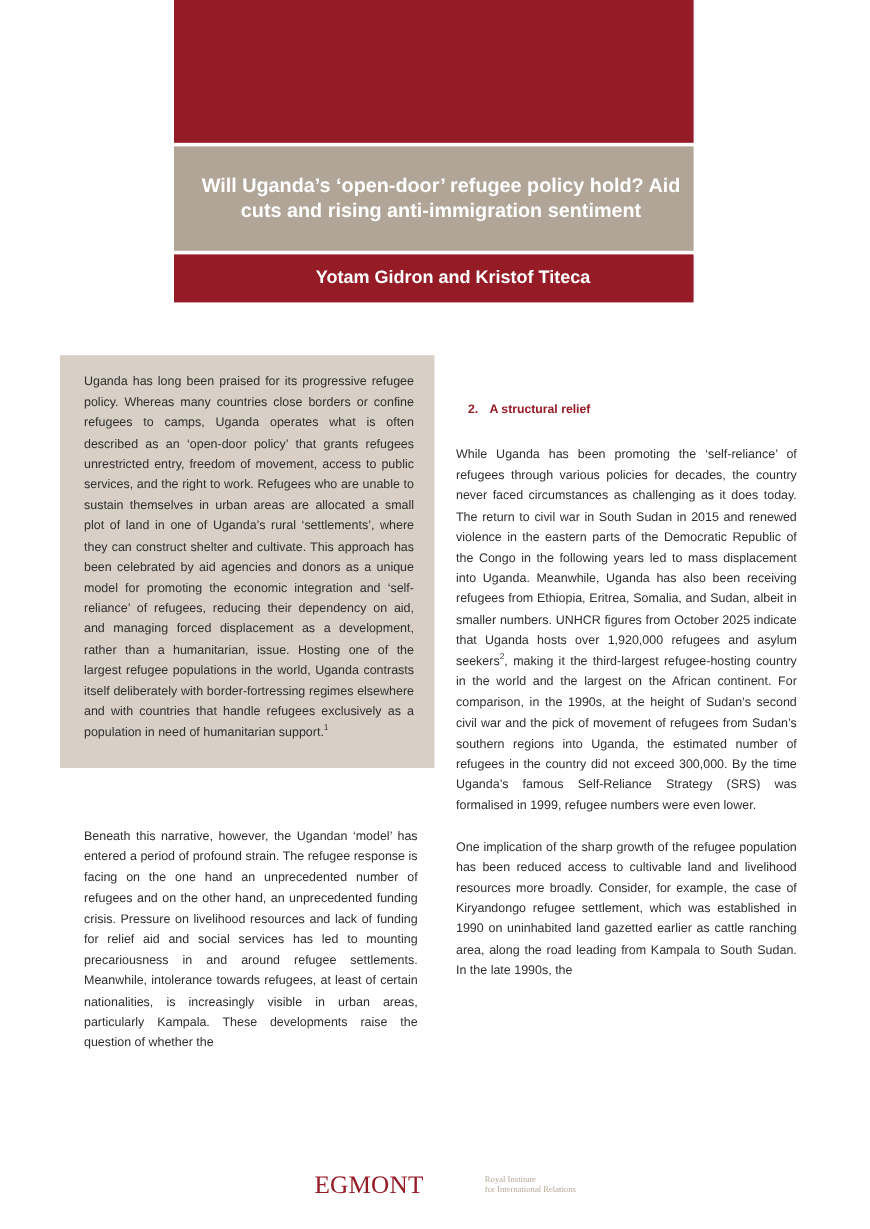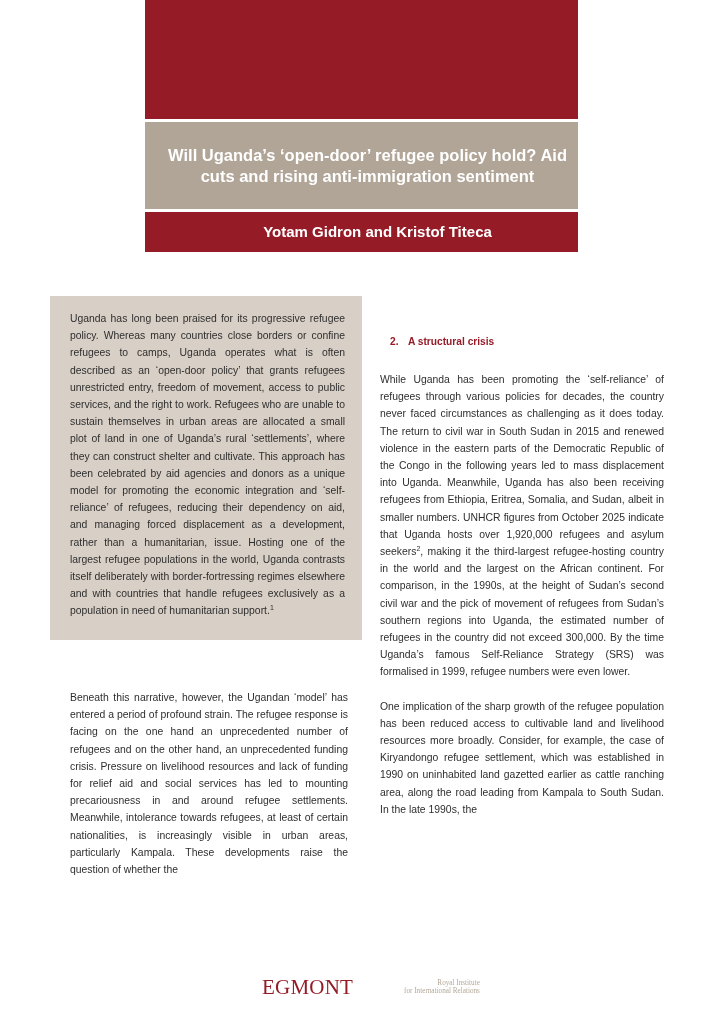--- a/index.html
+++ b/index.html
@@ -67,21 +67,21 @@
       position: absolute; left: 262px; top: 974px; height: 26px;
       display: flex; align-items: center; gap: 35px;
     }
     .egmont-word {
       font-family: "Liberation Serif", "DejaVu Serif", serif;
       color: #951b27; font-size: 21px; letter-spacing: 0.2px;
     }
     .egmont-sub {
       margin-left: 16px;
       font-family: "Liberation Serif", "DejaVu Serif", serif;
-      color: #b3a898; font-size: 7.2px; line-height: 8px; text-align: right;
+      color: #b3a898; font-size: 7.2px; line-height: 8px;
     }
   </style>
 </head>
 <body>
 
 <div class="header-red-top">
 </div>
 
 <div class="header-gray">
   <div class="article-title">Will Uganda’s ‘open-door’ refugee policy hold? Aid cuts and rising anti-immigration sentiment</div>
@@ -96,21 +96,21 @@
 </div>
 
 <div class="col-left">
   <div class="gap-lg"></div>
   <p class="para">Beneath this narrative, however, the Ugandan ‘model’ has entered a period of profound strain. The refugee response is facing on the one hand an unprecedented number of refugees and on the other hand, an unprecedented funding crisis. Pressure on livelihood resources and lack of funding for relief aid and social services has led to mounting precariousness in and around refugee settlements. Meanwhile, intolerance towards refugees, at least of certain nationalities, is increasingly visible in urban areas, particularly Kampala. These developments raise the question of whether the</p>
 </div>
 
 <div class="col-right">
   <div class="gap-lg"></div>
   <div class="section-heading" style="padding-left:10px;">
-    <span class="num">2.</span><span>A structural crisis</span>
+    <span class="num">2.</span><span>A structural relief</span>
   </div>
   <div class="gap-lg"></div>
   <p class="para"><span>While Uganda has been promoting the ‘self-reliance’ of refugees through various policies for decades, the country never faced circumstances as challenging as it does today. The return to civil war in South Sudan in 2015 and renewed violence in the eastern parts of the Democratic Republic of the Congo in the following years led to mass displacement into Uganda. Meanwhile, Uganda has also been receiving refugees from Ethiopia, Eritrea, Somalia, and Sudan, albeit in smaller numbers. UNHCR figures from October 2025 indicate that Uganda hosts over 1,920,000 refugees and asylum seekers</span><sup>2</sup><span>, making it the third-largest refugee-hosting country in the world and the largest on the African continent. For comparison, in the 1990s, at the height of Sudan’s second civil war and the pick of movement of refugees from Sudan’s southern regions into Uganda, the estimated number of refugees in the country did not exceed 300,000. By the time Uganda’s famous Self-Reliance Strategy (SRS) was formalised in 1999, refugee numbers were even lower.</span></p>
   <div class="gap-md"></div>
   <p class="para">One implication of the sharp growth of the refugee population has been reduced access to cultivable land and livelihood resources more broadly. Consider, for example, the case of Kiryandongo refugee settlement, which was established in 1990 on uninhabited land gazetted earlier as cattle ranching area, along the road leading from Kampala to South Sudan. In the late 1990s,  the</p>
 </div>
 
 <div class="footer-logo">
   <span class="egmont-word">EGMONT</span>
   <span class="egmont-sub">

